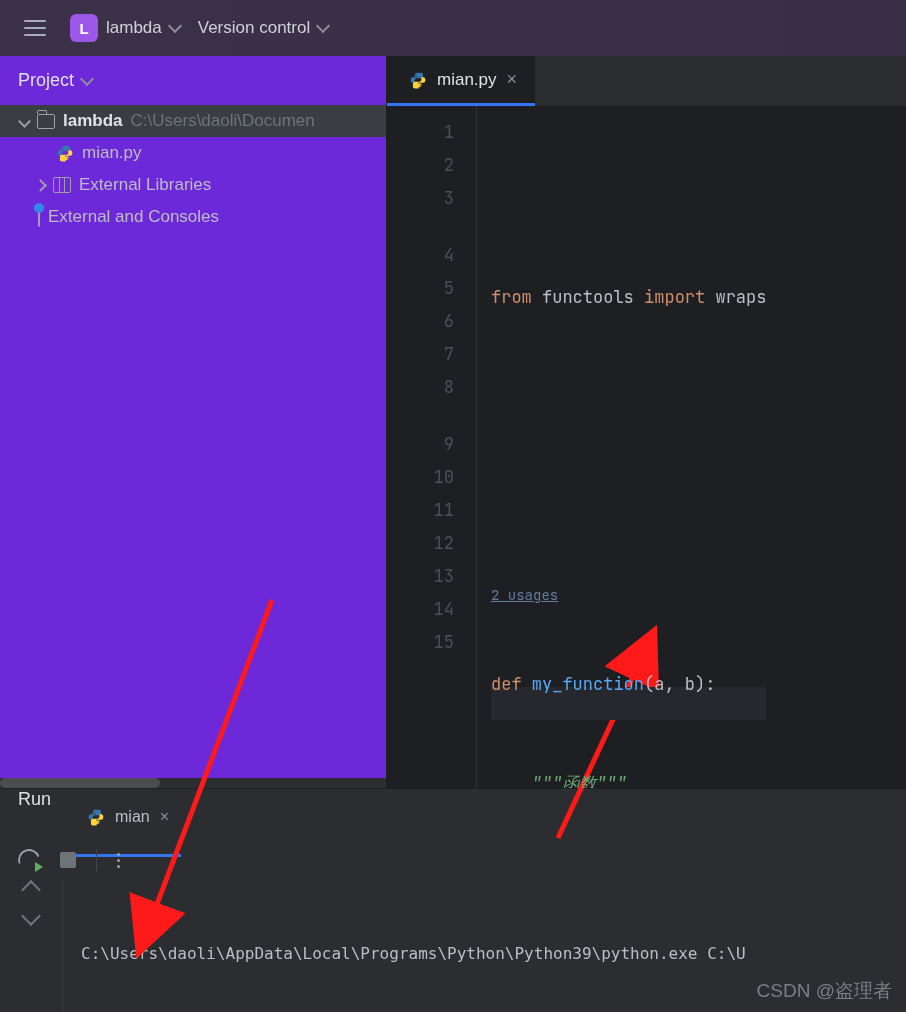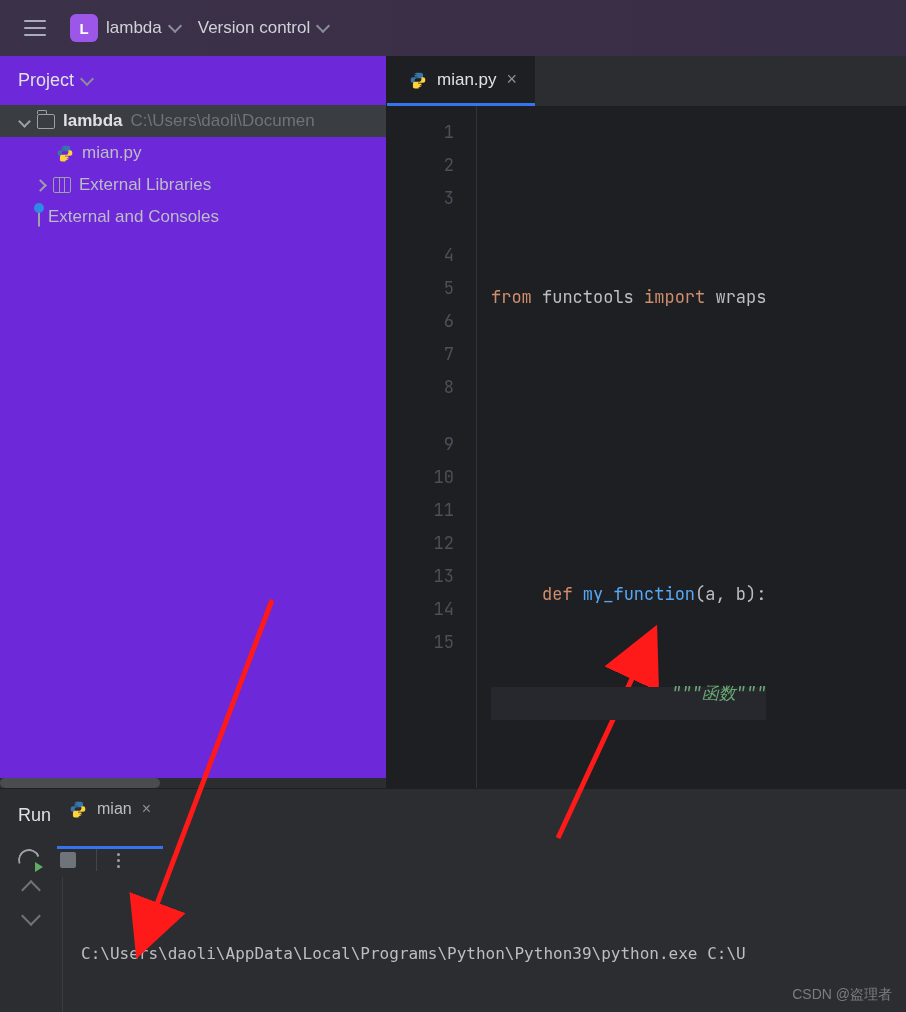--- a/index.html
+++ b/index.html
@@ -55,40 +55,40 @@
 .code-area{display:flex;flex:1;font-family:"JetBrains Mono",Consolas,monospace;font-size:17px;line-height:33px;}
 .gutter{width:90px;text-align:right;color:#4b5059;padding:10px 22px 0 0;border-right:1px solid #313438;user-select:none;}
 .gutter div{height:33px;}
 .code{padding:10px 0 0 14px;white-space:pre;color:#bcbec4;position:relative;}
 .kw{color:#cf8e6d;}
 .fn{color:#56a8f5;}
 .str{color:#6aab73;font-style:italic;}
 .usage{color:#6f737a;font-size:14px;}
 .usage.link{color:#627a9c;text-decoration:underline;}
 .hl-line{position:absolute;left:0;right:0;height:33px;background:#26282e;z-index:0;}
-.code > div{position:relative;z-index:1;height:33px;text-align:right;}
+.code > div{position:relative;z-index:1;height:33px;}
 .run-panel{border-top:1px solid #1e1f22;background:#2b2d30;height:224px;width:906px;}
-.run-header{display:flex;align-items:center;height:52px;padding:0 18px;gap:0;}
+.run-header{display:flex;height:52px;padding:0 18px;gap:18px;}
 .run-title{color:#dfe1e5;font-size:18px;}
 .run-tab{display:flex;align-items:center;gap:10px;padding:0 12px 10px;border-bottom:3px solid #3574f0;height:68px;margin-left:6px;}
 .run-tab .close-x{color:#8c8f98;cursor:pointer;}
 .run-tools{display:flex;align-items:center;gap:20px;padding:8px 18px 6px;color:#9da0a8;}
 .rerun{position:relative;width:22px;height:22px;}
 .rerun-arc{width:22px;height:22px;border:2px solid #9da0a8;border-radius:50%;border-right-color:transparent;border-bottom-color:transparent;transform:rotate(25deg);}
 .rerun-play{position:absolute;right:-3px;bottom:-1px;width:0;height:0;border-left:8px solid #5fad65;border-top:5px solid transparent;border-bottom:5px solid transparent;}
 .stop{width:16px;height:16px;background:#6f737a;border-radius:2px;}
 .vsep{width:1px;height:22px;background:#43454a;}
 .dots{display:flex;flex-direction:column;gap:3px;}
 .dots span{width:3px;height:3px;background:#9da0a8;border-radius:50%;}
 .console{display:flex;font-family:Consolas,monospace;}
 .console-gutter{width:62px;display:flex;flex-direction:column;align-items:center;gap:12px;padding-top:6px;color:#6f737a;}
 .arrow-up,.arrow-down{width:14px;height:14px;border-left:2px solid #6f737a;border-top:2px solid #6f737a;transform:rotate(45deg);}
 .arrow-down{transform:rotate(-135deg);}
 .console-out{padding:2px 0 0 18px;color:#bcbec4;font-size:16px;line-height:30px;white-space:pre;border-left:1px solid #393b40;}
-.watermark{position:absolute;right:14px;bottom:8px;color:#7a7d84;font-size:14px;}
+.watermark{position:absolute;right:14px;bottom:8px;color:#7a7d84;font-size:19px;}
 .arrows-overlay{position:absolute;left:0;top:0;pointer-events:none;}
 </style>
 </head>
 <body>
 
 <div class="topbar">
   <div class="hamburger">
       <span></span>
       <span></span>
       <span></span>
@@ -176,20 +176,21 @@
         <div>12</div>
         <div>13</div>
         <div>14</div>
         <div>15</div>
       </div>
       <div class="code">
         <div class="hl-line" style="top:505px;"></div>
         <div><span class="kw">from</span> <span>functools</span> <span class="kw">import</span> <span>wraps</span></div>
         <div></div>
         <div></div>
+        <div style="height:24px;"><span class="usage link">2 usages</span></div>
         <div><span class="kw">def</span> <span class="fn">my_function</span><span>(a, b):</span></div>
         <div>    <span class="str">"""函数"""</span></div>
         
         
         
         
         
         
         
         

